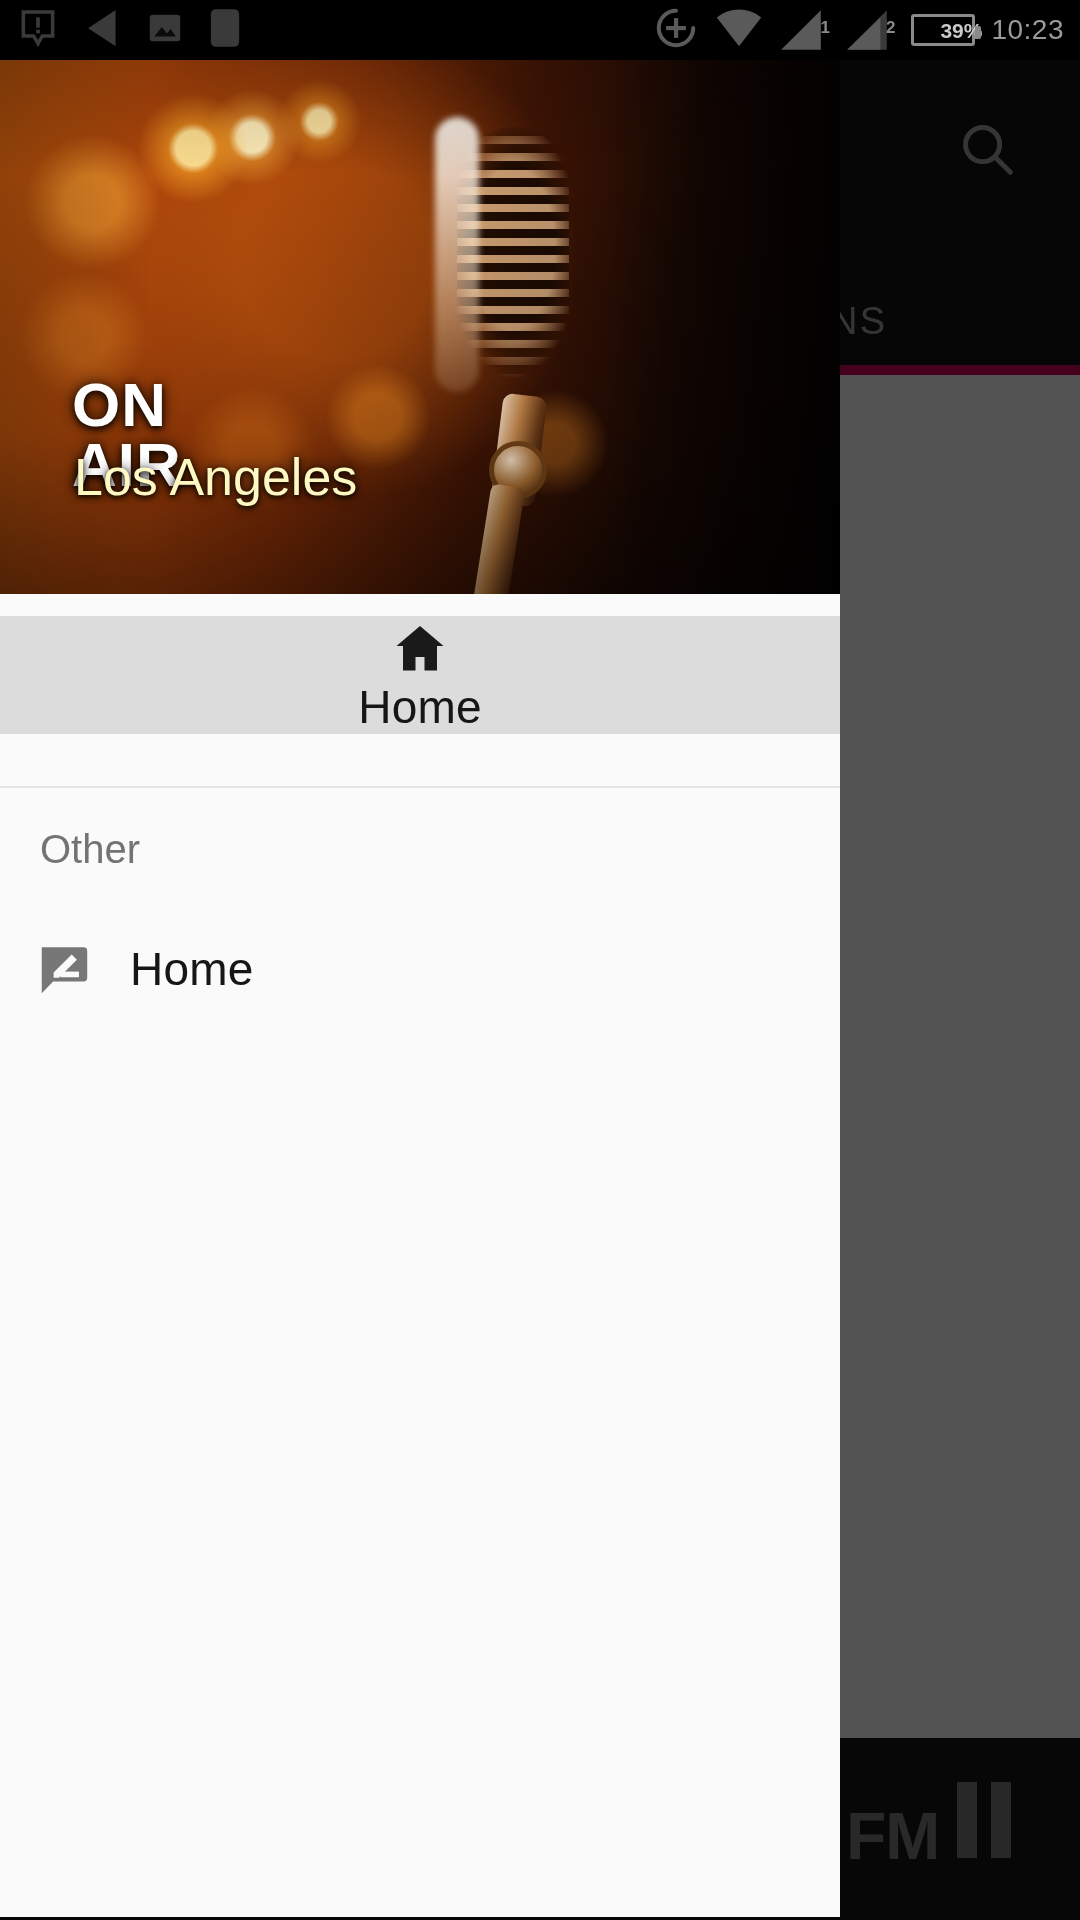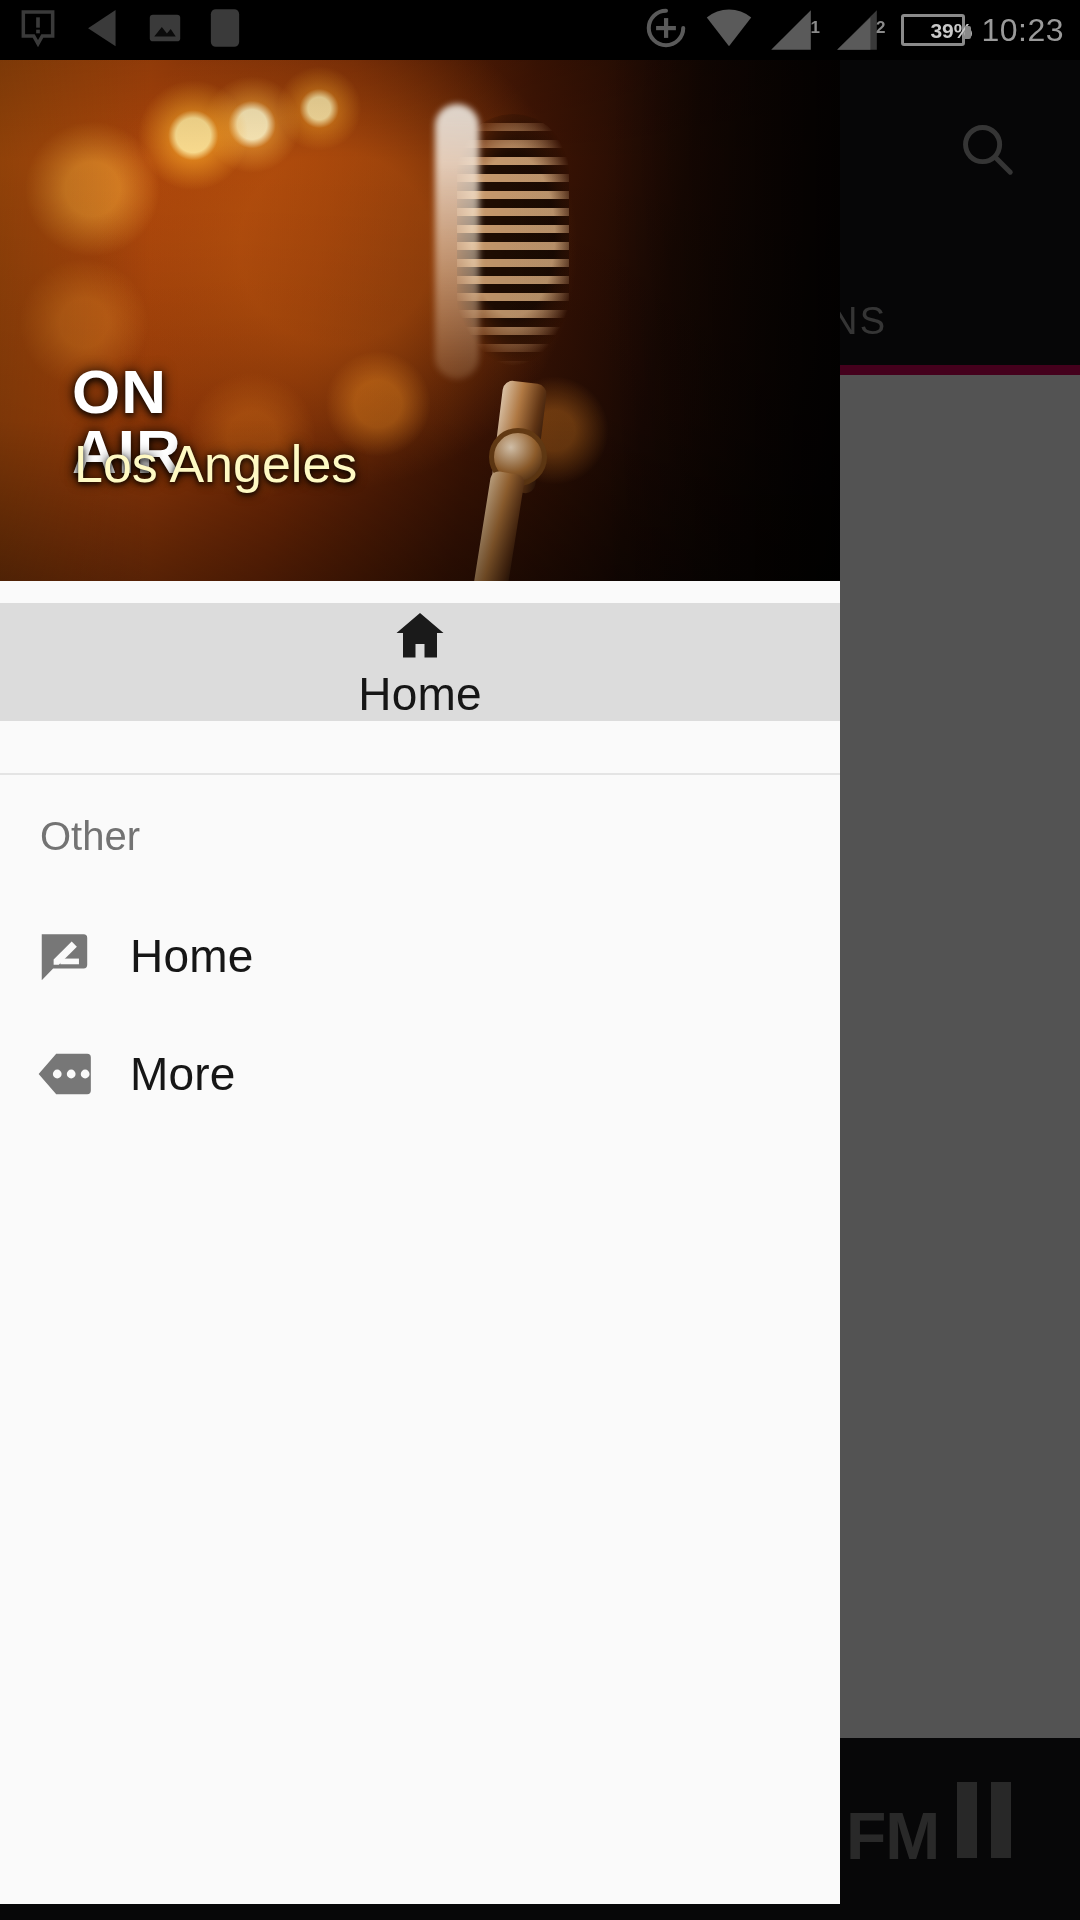--- a/index.html
+++ b/index.html
@@ -12,21 +12,21 @@
   #screen{ position:relative; width:1080px; height:1920px; background:#000; }
 
   
   #statusbar{
     position:absolute; top:0; left:0; width:1080px; height:60px;
     background:#000; z-index:60;
   }
   .sb-left{ position:absolute; left:18px; top:0; height:60px; display:flex; align-items:center; gap:22px; }
   .sb-right{ position:absolute; right:16px; top:0; height:60px; display:flex; align-items:center; gap:16px; }
   .sb-ico{ display:block; }
-  .sb-time{ color:#9a9a9a; font-size:32px; letter-spacing:0.5px; line-height:1; font-weight:400; }
+  .sb-time{ color:#9a9a9a; font-size:28px; letter-spacing:0.5px; line-height:1; font-weight:400; }
   .batt{
     position:relative; width:64px; height:32px; border:3px solid #8a8a8a; border-radius:3px;
     display:flex; align-items:center; justify-content:center;padding-left:36px;
   }
   .batt:after{
     content:""; position:absolute; right:-9px; top:9px; width:6px; height:13px; background:#8a8a8a; border-radius:0 2px 2px 0;
   }
   .batt span{ color:#c9c9c9; font-size:21px; line-height:1; font-weight:700; }
   .sig-num{ color:#8a8a8a; font-size:17px; font-weight:700; align-self:flex-end; margin-bottom:13px; margin-left:-4px; }
 
@@ -68,21 +68,21 @@
   #pause-icon i{ display:block; width:20px; height:76px; background:#6a6a6a; }
 
   
   #scrim{
     position:absolute; top:60px; left:0; width:1080px; height:1860px;
     background:rgba(0,0,0,0.62); z-index:20;
   }
 
   
   #drawer{
-    position:absolute; top:44px; left:0; width:840px; height:1860px;
+    position:absolute; top:57px; left:0; width:840px; height:1860px;
     background:#fafafa; z-index:40; overflow:hidden;
   }
 
   
   #drawer-header{
     position:relative; width:840px; height:537px; overflow:hidden; background:#1a0c05;
   }
   #photo{
     position:absolute; inset:0;
     background:
@@ -257,31 +257,20 @@
         <div class="nav-icon">
           <svg width="62" height="62" viewBox="0 0 24 24">
             <path d="M3 3.6h16.2a1.4 1.4 0 0 1 1.4 1.4v10.4a1.4 1.4 0 0 1-1.4 1.4H7.4L3 21.4z" fill="#777777"></path>
             <path d="M14.6 6.4 7.6 13.4v2.0h2.0l7.0-7.0z" fill="#fafafa"></path>
             <rect x="10.2" y="13.0" width="7.2" height="2.2" fill="#fafafa"></rect>
           </svg>
         </div>
         <div class="nav-label">Home</div>
       </div>
 
-      <div class="nav-item">
-        <div class="nav-icon">
-          <svg width="62" height="62" viewBox="0 0 24 24">
-            <path d="M8.6 4.2h12.0a1.4 1.4 0 0 1 1.4 1.4v12.8a1.4 1.4 0 0 1-1.4 1.4H8.6L1.8 12z" fill="#777777"></path>
-            <circle cx="9.0" cy="12" r="1.7" fill="#fafafa"></circle>
-            <circle cx="14.4" cy="12" r="1.7" fill="#fafafa"></circle>
-            <circle cx="19.8" cy="12" r="1.7" fill="#fafafa"></circle>
-          </svg>
-        </div>
-        <div class="nav-label">More</div>
-      </div>
 
 
     </div>
   </div>
 
   <div id="statusbar">
     <div class="sb-left">
       <span class="sb-ico">
         <svg width="40" height="40" viewBox="0 0 24 24">
           <path d="M3.2 2.4h17.6v14.4h-6.2L12 21.4l-2.6-4.6H3.2z" fill="none" stroke="#3a3a3a" stroke-width="2.1"></path>

